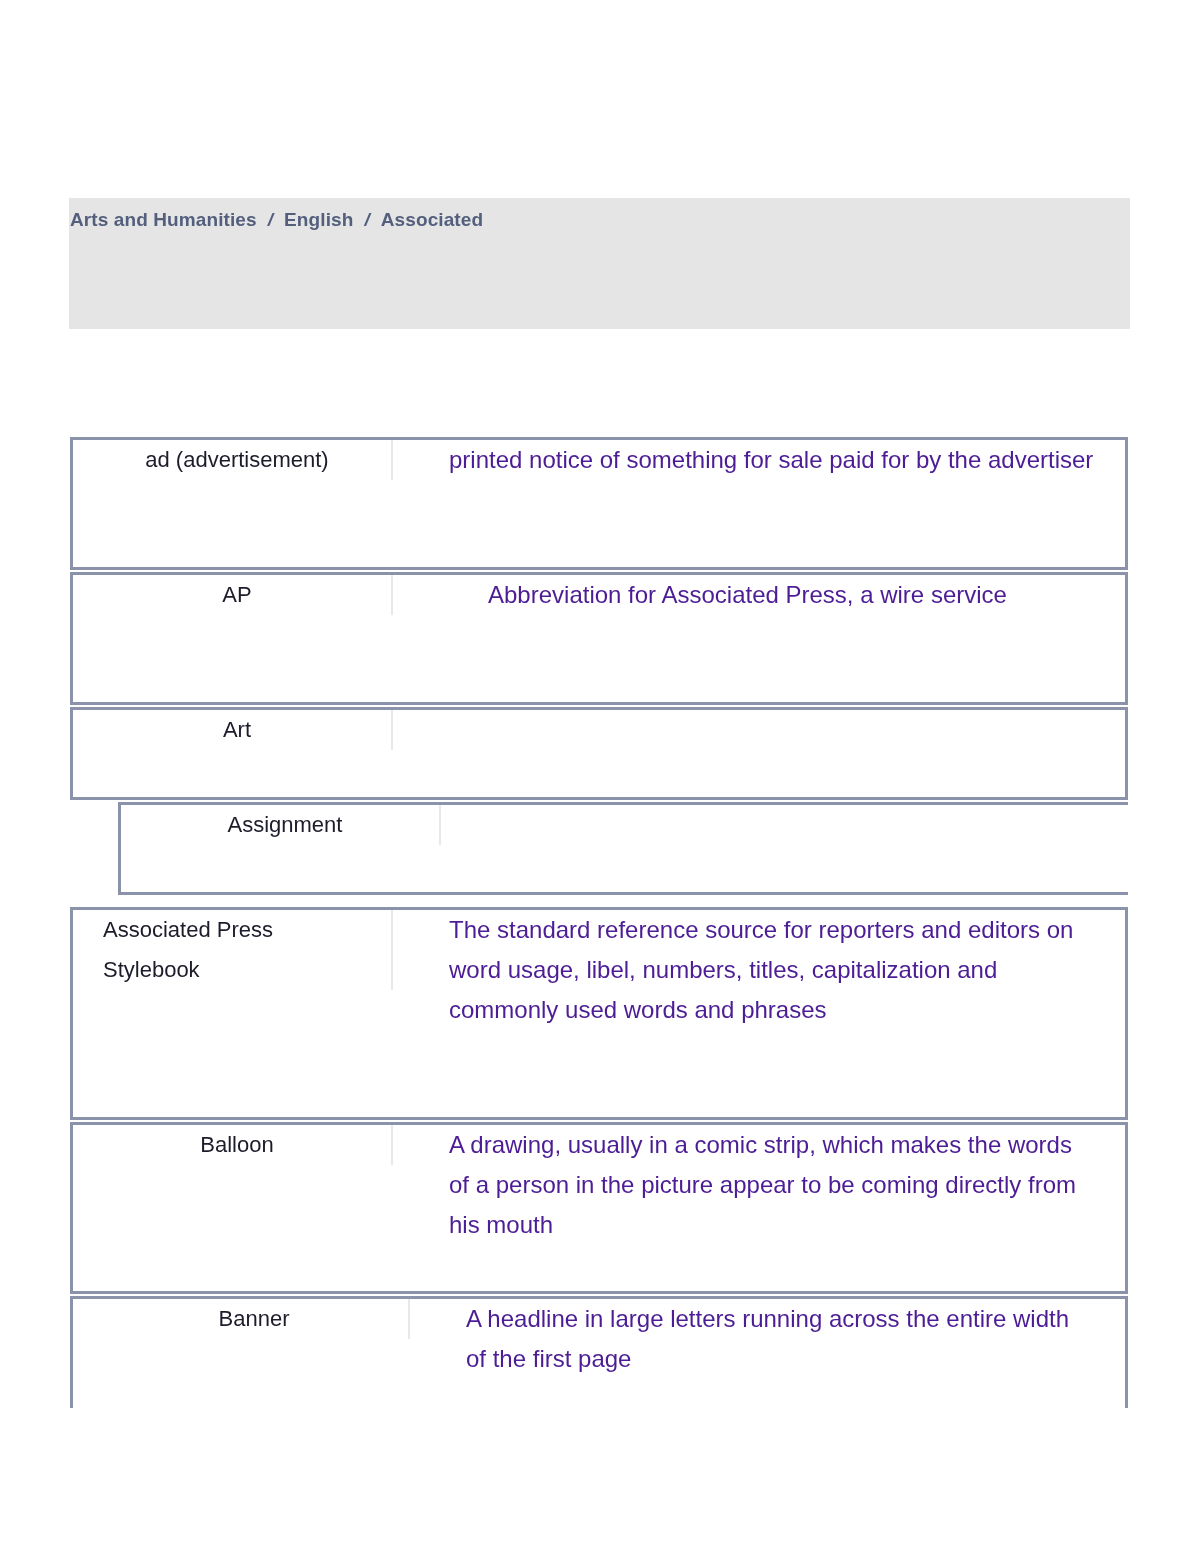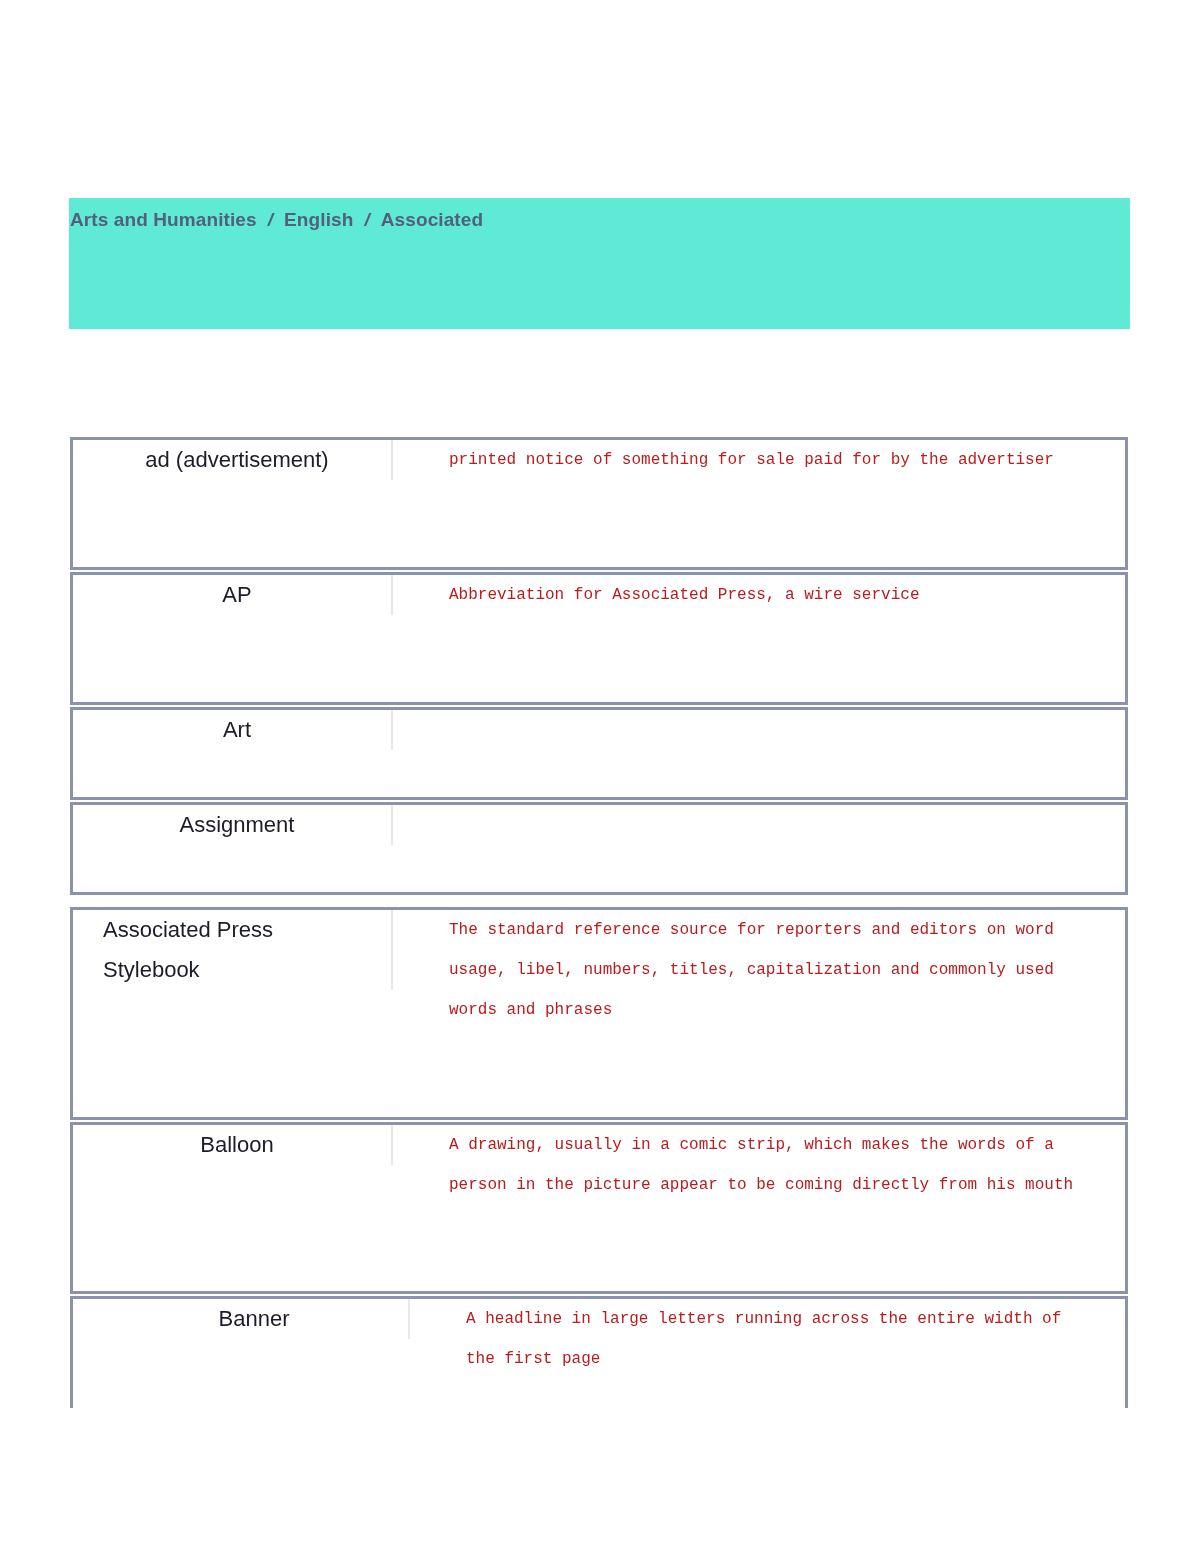--- a/index.html
+++ b/index.html
@@ -16,21 +16,21 @@
     -webkit-font-smoothing: antialiased;
   }
 
   
   .breadcrumb-band {
     position: absolute;
     left: 69px;
     top: 198px;
     width: 1061px;
     height: 131px;
-    background: #5eead4;
+    background: #e5e5e5;
     box-sizing: border-box;
     padding: 12px 0 0 0;
   }
   .breadcrumb {
     display: flex;
     align-items: baseline;
     gap: 0;
     font-size: 19px;
     font-weight: 700;
     color: #535f7d;
@@ -85,31 +85,30 @@
   .gl-term span {
     display: block;
     width: 100%;
   }
   .gl-def {
     flex: 1 1 auto;
     box-sizing: border-box;
     padding: 0 30px 0 56px;
     display: flex;
     align-items: center;
-    font-size: 16px;
+    font-size: 24px;
     line-height: 40px;
-    color: #b91c1c;
-    font-family: Liberation Mono, monospace;
+    color: #4c1d95;
   }
 
   
   .h-1 { height: 133px; }
-  .h-2 { height: 133px; }
+  .h-2 { height: 133px; gap: 39px; }
   .h-3 { height: 93px; }
-  .h-4 { height: 93px; }
+  .h-4 { height: 93px; margin-left: 48px; }
   .h-5 { height: 213px; margin-top: 12px; }
   .h-6 { height: 172px; }
   .h-7 { height: 133px; padding-left: 17px; }
 
   
   .gl-term.wrap span { text-align: left; }
 </style>
 </head>
 <body>
 

